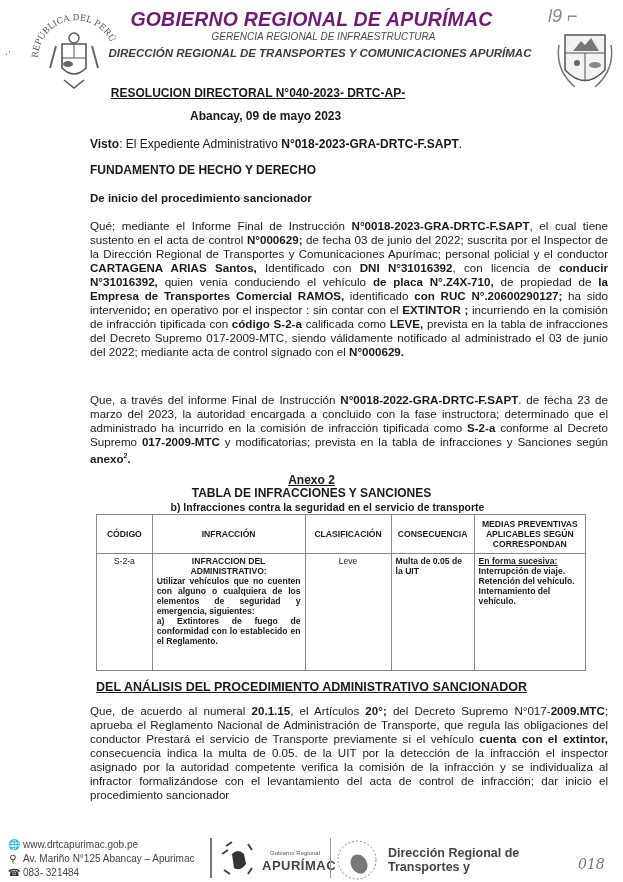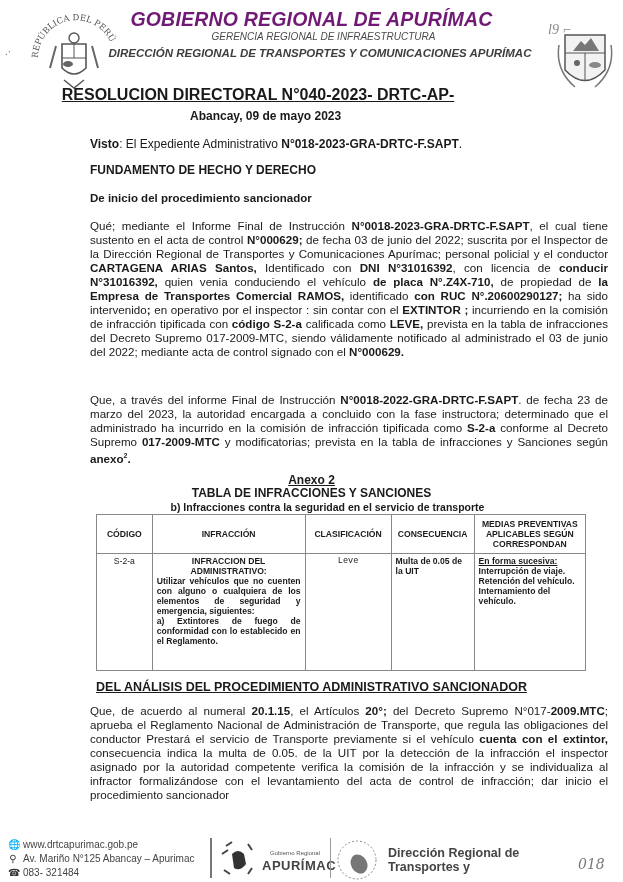--- a/index.html
+++ b/index.html
@@ -7,29 +7,29 @@
          font-family: "Liberation Sans", sans-serif; color: #1a1a1a; }
   .abs { position: absolute; }
 
   
   .hdr-title { left: 0; width: 623px; top: 8px; text-align: center;
     font-size: 19.5px; font-weight: bold; font-style: italic; color: #701a75; letter-spacing: 0.2px; }
   .hdr-sub1 { left: 12px; width: 623px; top: 31px; text-align: center;
     font-size: 10px; font-style: italic; color: #4a4a4a; }
   .hdr-sub2 { left: 80px; width: 480px; top: 47px; text-align: center;
     font-size: 11.5px; font-style: italic; font-weight: bold; color: #3e3e3e; white-space: nowrap; }
-  .signature { left: 548px; top: 22px; font-family: Liberation Serif, serif; font-style: italic;
-    font-size: 14px; color: #888; }
+  .signature { left: 548px; top: 6px; font-family: Liberation Sans, sans-serif; font-style: italic;
+    font-size: 18px; color: #888; }
 
   .seal-left { left: 24px; top: 6px; width: 100px; height: 90px; }
   .seal-right { left: 555px; top: 25px; width: 60px; height: 70px; }
 
   
   .res-title { left: 0; width: 516px; top: 86px; text-align: center; font-weight: bold;
-    font-size: 16px; text-decoration: underline; }
+    font-size: 12px; text-decoration: underline; }
   .date { left: 190px; top: 109px; font-weight: bold; font-size: 12px; }
   .visto { left: 90px; top: 137px; font-size: 12px; }
   .fund { left: 90px; top: 163px; font-weight: bold; font-size: 12px; }
   .inicio { left: 90px; top: 192px; font-weight: bold; font-size: 11.5px; }
 
   .para { left: 90px; width: 518px; font-size: 11.6px; line-height: 14px; text-align: justify; }
   .p1 { top: 219px; }
   .p2 { top: 393px; }
   .p3 { top: 704px; }
   b { font-weight: bold; }
@@ -43,21 +43,21 @@
     font-family: "Liberation Sans", sans-serif; font-size: 8.6px; }
   table.inf th, table.inf td { border: 1px solid #888; vertical-align: top; }
   table.inf th { font-weight: bold; text-align: center; vertical-align: middle; height: 38px; padding: 0 2px; }
   table.inf td { height: 112px; padding: 2px 4px; }
   .c-code { width: 50px; }
   .c-inf { width: 146px; }
   .c-clas { width: 80px; margin-top: 21px; }
   .c-cons { width: 77px; }
   .c-med { width: 105px; }
   td.code-cell { text-align: center; }
-  td.clas-cell { text-align: center; font-family: Liberation Mono, monospace; }
+  td.clas-cell { text-align: center; }
   td.inf-cell { text-align: justify; font-weight: bold; font-stretch: condensed; }
   .inf-head { text-align: center; display: block; }
   td.cons-cell, td.med-cell { font-weight: bold; }
   .med-head { text-decoration: underline; display: block; }
 
   .analisis { left: 0; width: 623px; top: 680px; text-align: center; font-weight: bold; font-size: 12.5px; text-decoration: underline; }
 
   
   .footer-contact { left: 8px; top: 838px; font-size: 10px; color: #444; line-height: 14px; }
   .footer-contact .row { display: flex; align-items: center; gap: 5px; }

